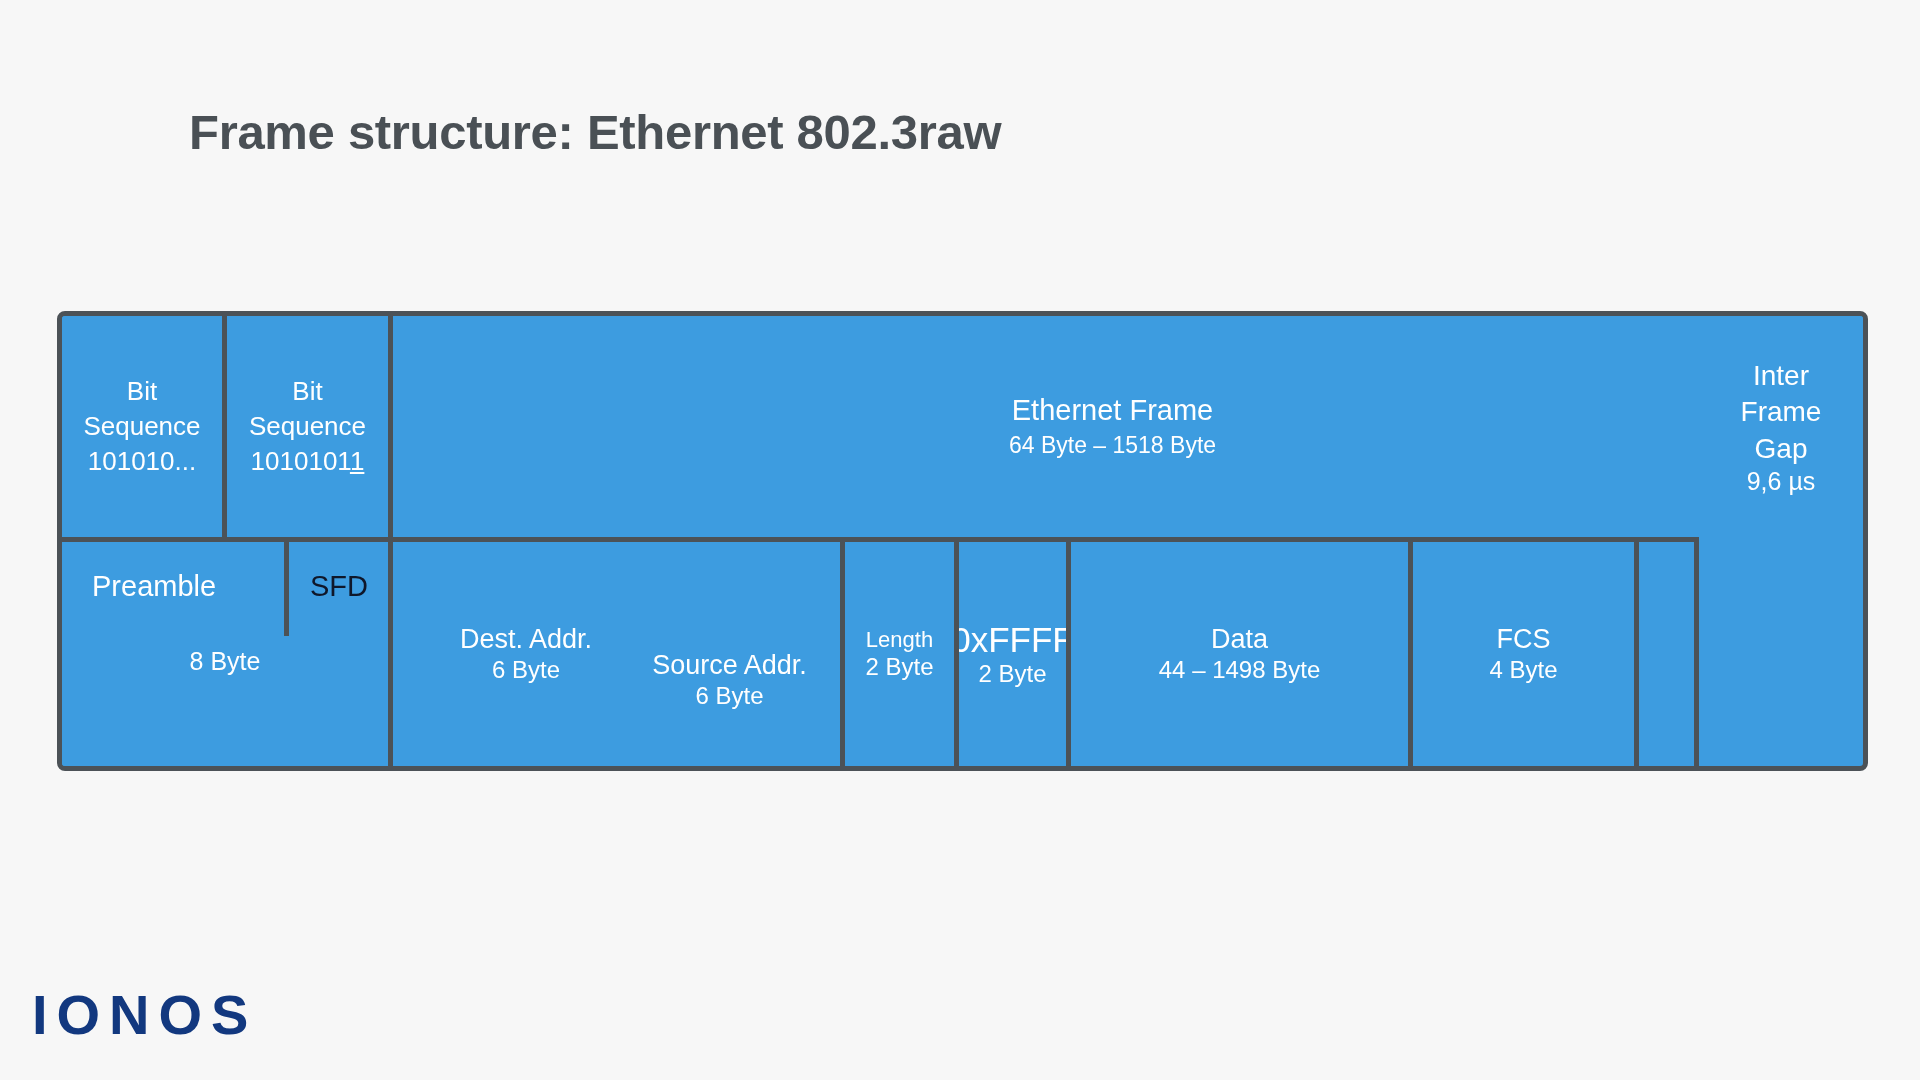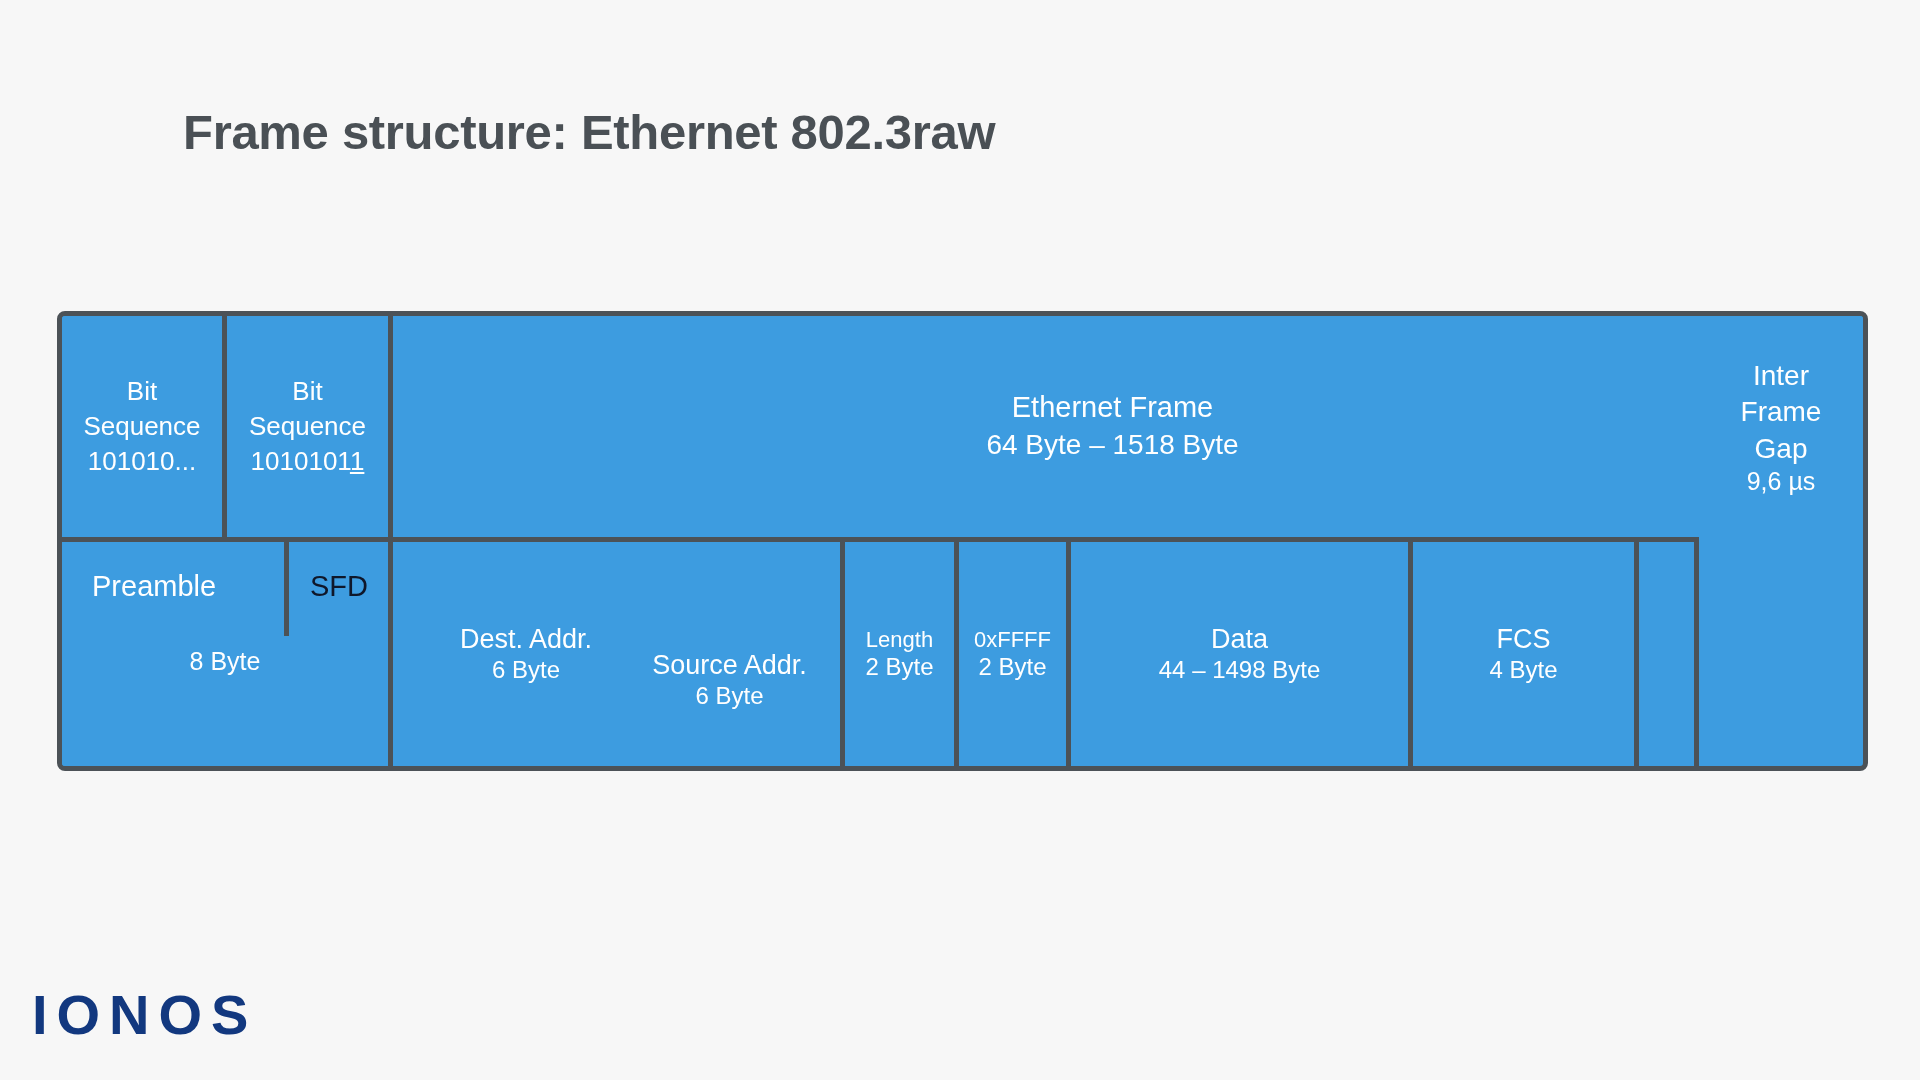--- a/index.html
+++ b/index.html
@@ -11,21 +11,21 @@
     height: 1080px;
     background: #f7f7f7;
     font-family: "Liberation Sans", sans-serif;
     overflow: hidden;
     position: relative;
   }
 
   
   #page-title {
     position: absolute;
-    left: 183px;
+    left: 189px;
     top: 104px;
     font-size: 49px;
     font-weight: bold;
     color: #4a5055;
     letter-spacing: -0.3px;
     white-space: nowrap;
   }
 
   
   #diagram {
@@ -94,24 +94,24 @@
     background:#4c5257;
   }
   .preamble-bytes {
     position:absolute; left:0; top:105px; width:100%;
     text-align:center; font-size:25px; color:#fff;
   }
 
   
   #cell-length .label { font-size:22px; }
   #cell-length .sublabel { font-size:24px; }
-  #cell-type   .label { font-size:22px; }
+  #cell-type   .label { font-size:35px; }
 
   #cell-ethernet-frame .label    { font-size:29px; }
-  #cell-ethernet-frame .sublabel { font-size:28px; margin-top:4px; }
+  #cell-ethernet-frame .sublabel { font-size:23px; margin-top:4px; }
 
   #cell-ifg .label    { font-size:28px; line-height:1.3; }
   #cell-ifg .sublabel { font-size:25px; }
 
   #cell-preamble-bits .label,
   #cell-sfd-bits .label { font-size:26px; line-height:1.34; }
   .underline-last { text-decoration: underline; }
 
   
   #ionos-logo {

